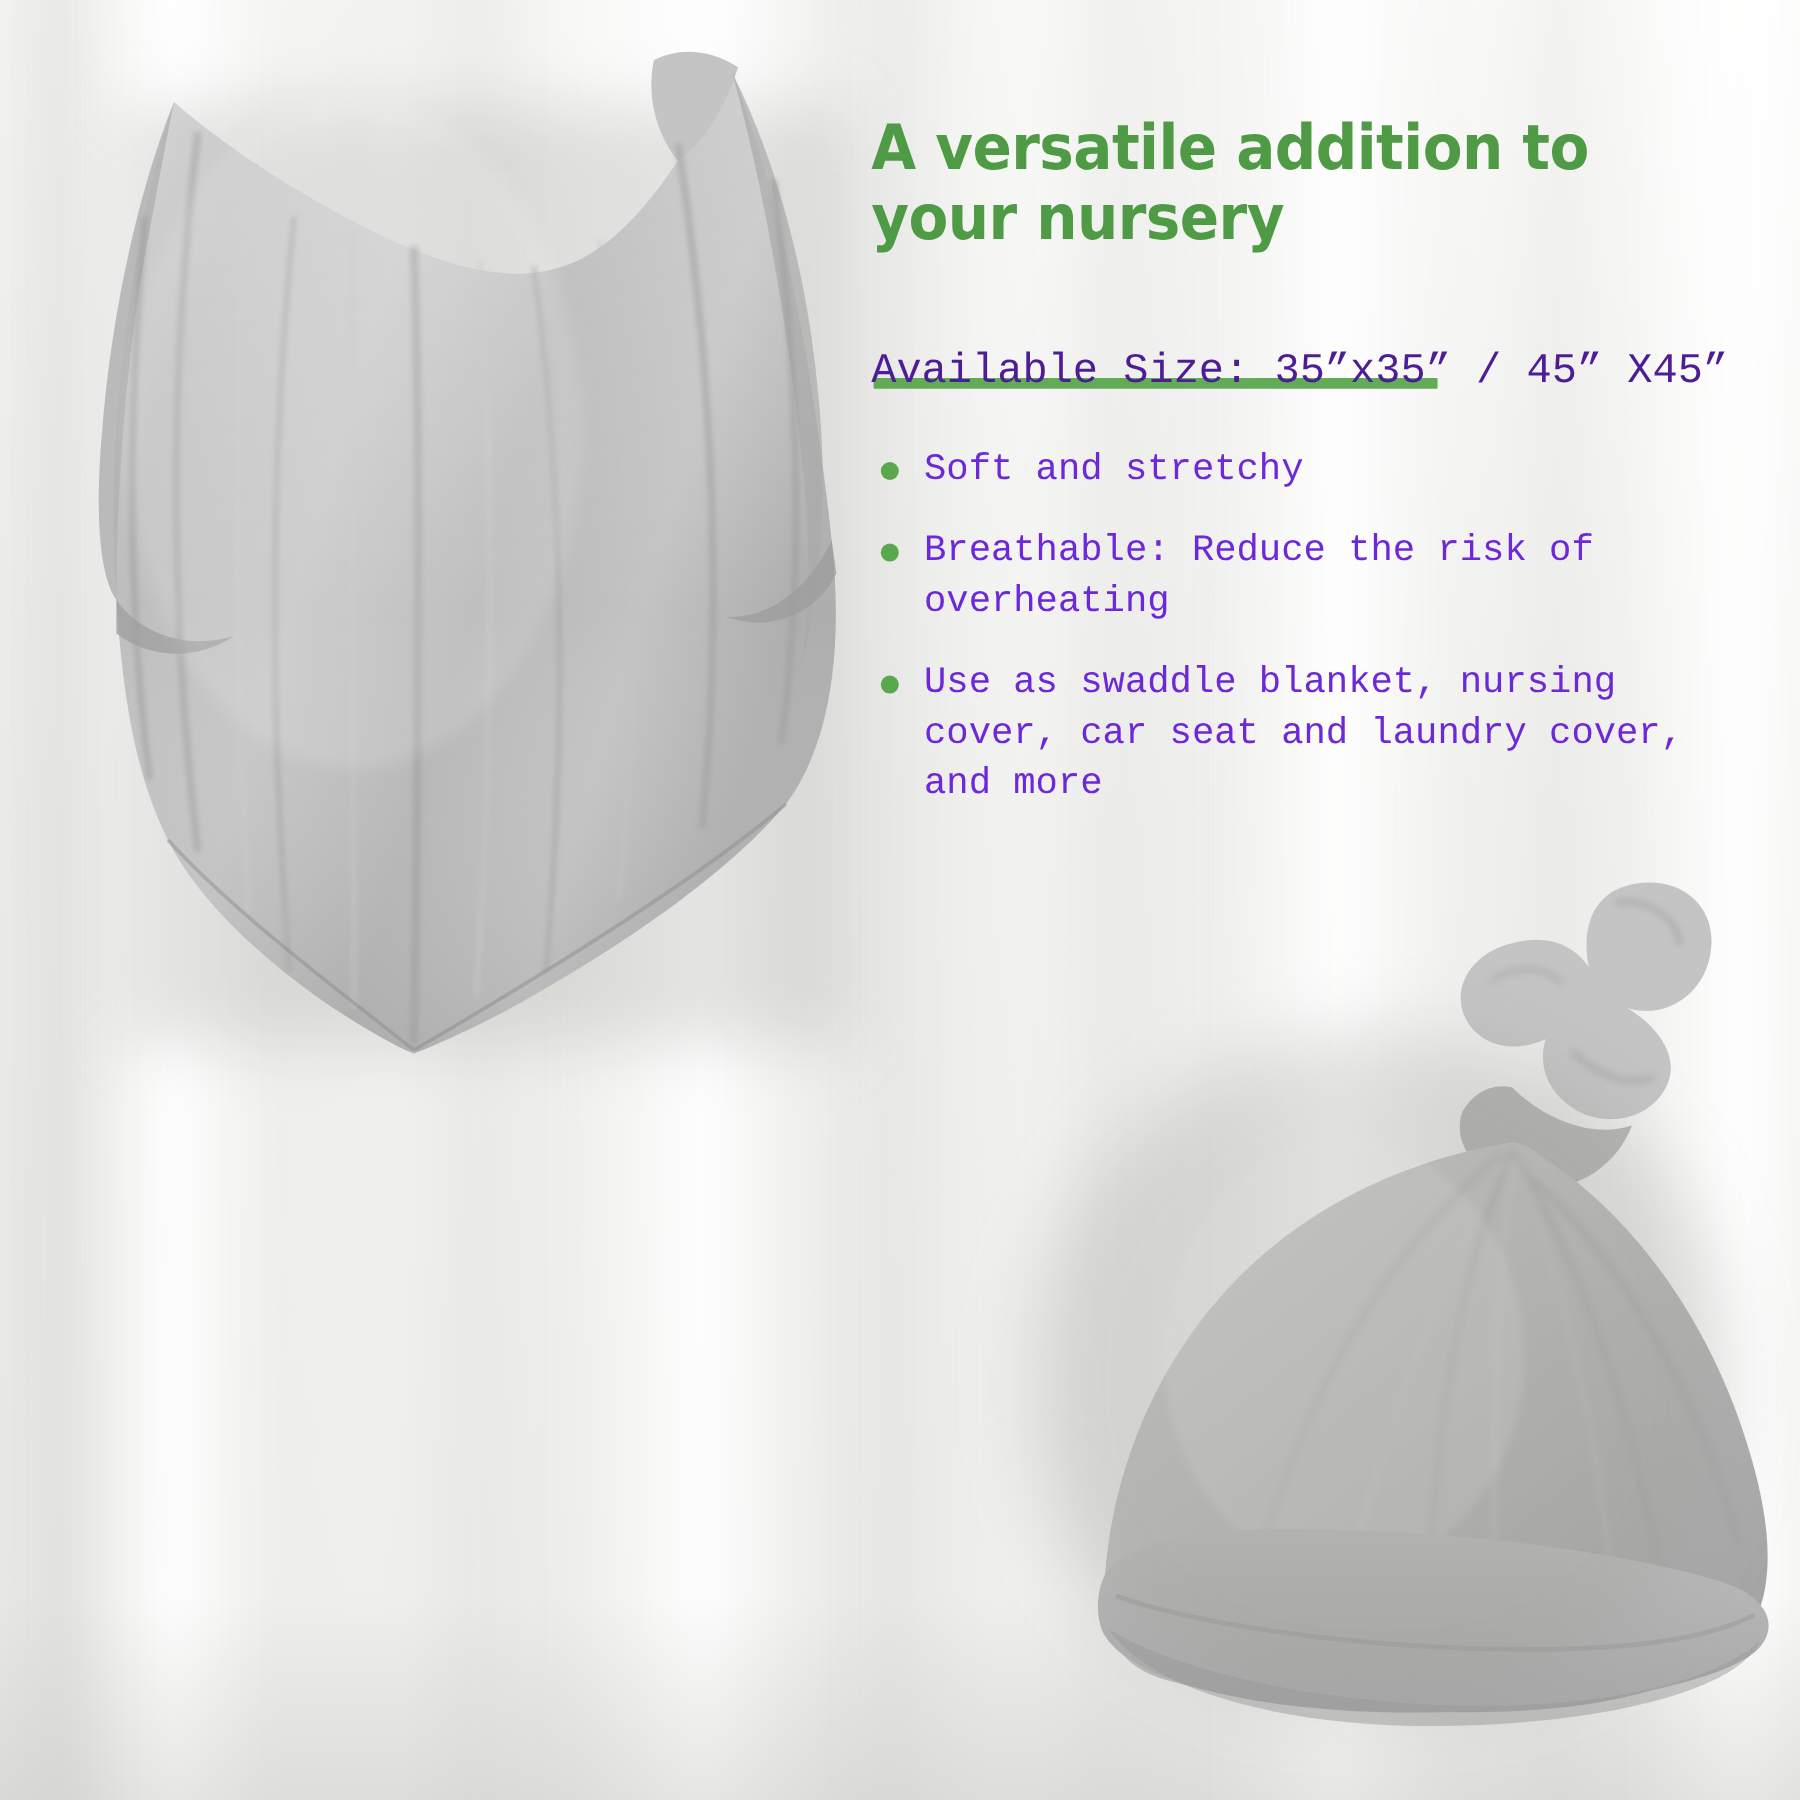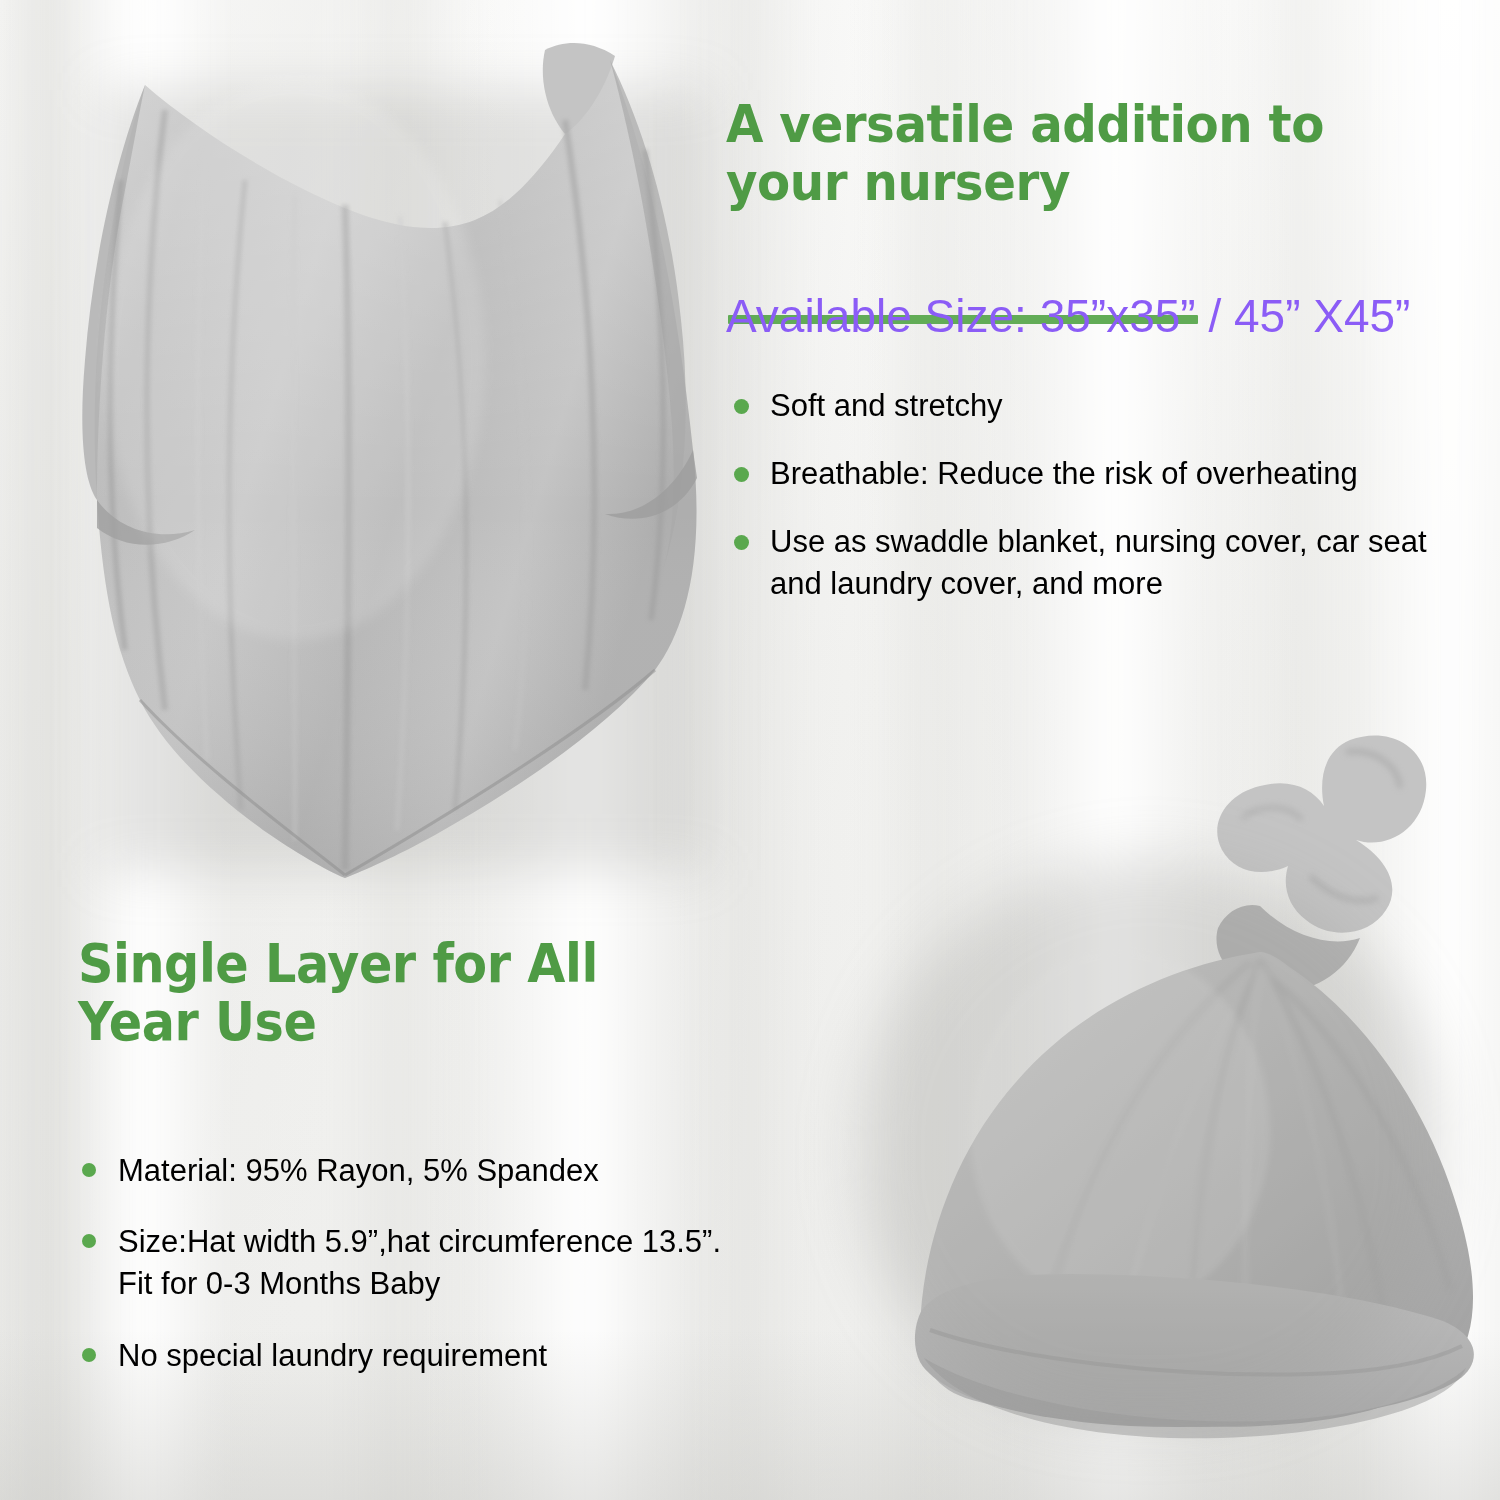--- a/index.html
+++ b/index.html
@@ -57,23 +57,23 @@
     font-size: 52px;
     line-height: 1.12;
     letter-spacing: -0.5px;
     transform: scaleX(0.93);
     transform-origin: left top;
   }
 
   .size-line {
     position: relative;
     display: inline-block;
-    font-size: 46px;
-    color: #8b5cf6;
-    font-family: Liberation Sans, sans-serif;
+    font-size: 35px;
+    color: #4c1d95;
+    font-family: Liberation Mono, monospace;
     white-space: nowrap;
   }
   .size-underline {
     position: absolute;
     left: 2px;
     top: 26px;
     height: 9px;
     width: 470px;
     background: #5aa84e;
     opacity: 0.95;
@@ -85,22 +85,22 @@
     list-style: none;
     margin: 0;
     padding: 0;
   }
   ul.bullets li {
     position: relative;
     padding-left: 44px;
     margin-bottom: 26px;
     font-size: 31px;
     line-height: 1.35;
-    color: #000000;
-    font-family: Liberation Sans, sans-serif;
+    color: #6d28d9;
+    font-family: Liberation Mono, monospace;
   }
   ul.bullets li::before {
     content: "";
     position: absolute;
     left: 8px;
     top: 14px;
     width: 15px;
     height: 15px;
     border-radius: 50%;
     background: #5aa84e;
@@ -345,23 +345,14 @@
       </div>
     </div>
 
     <ul class="bullets" style="margin-top:42px; width:700px;">
       <li>Soft and stretchy</li>
       <li>Breathable: Reduce the risk of overheating</li>
       <li style="width:670px;">Use as swaddle blanket, nursing cover, car seat and laundry cover, and more</li>
     </ul>
   </div>
 
-  <div class="panel" style="left:78px; top:935px; width:640px;">
-    <div class="headline2" style="width:610px;">Single Layer for All Year Use</div>
-
-    <ul class="bullets bullets2" style="margin-top:98px; width:640px;">
-      <li>Material: 95% Rayon, 5% Spandex</li>
-      <li style="width:610px;">Size:Hat width 5.9”,hat circumference 13.5”. Fit for 0-3 Months Baby</li>
-      <li>No special laundry requirement</li>
-    </ul>
-  </div>
 
 </div>
 
 </body></html>

